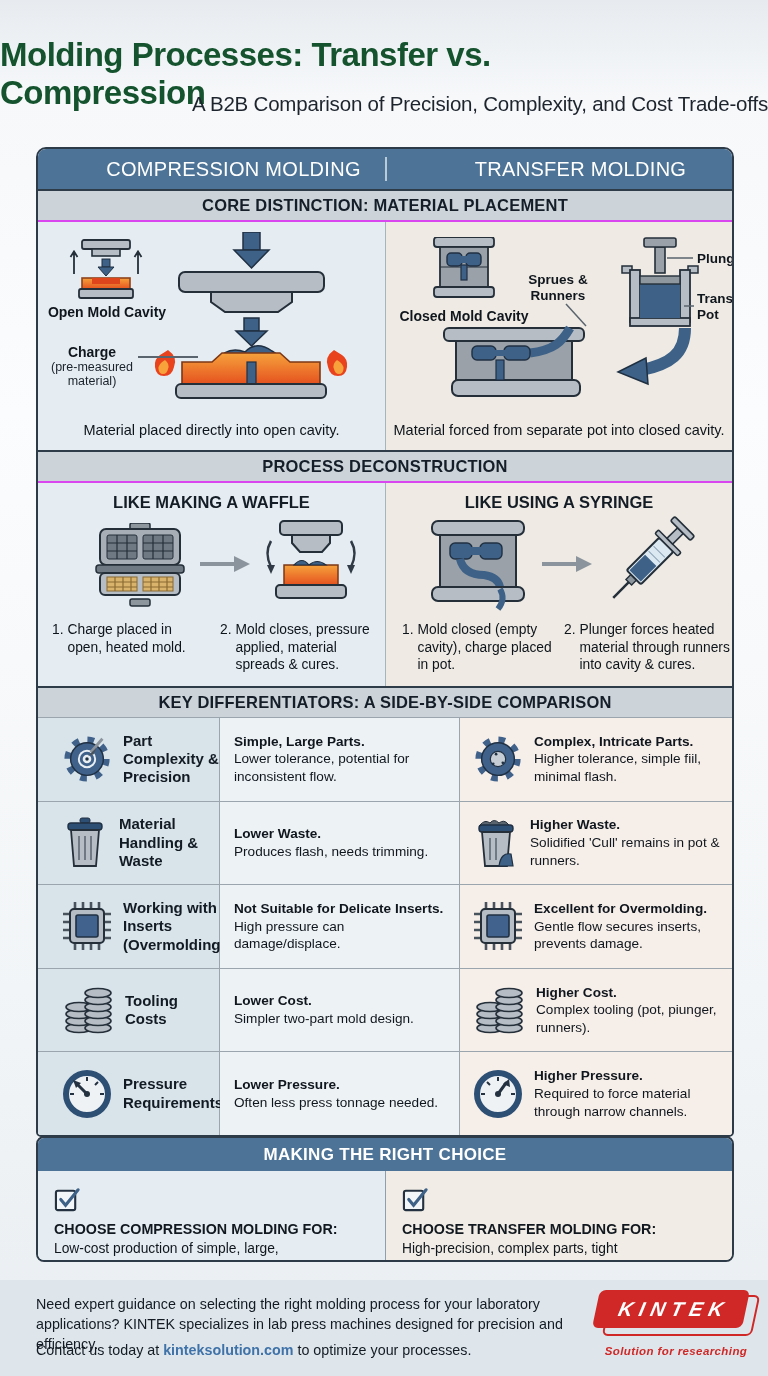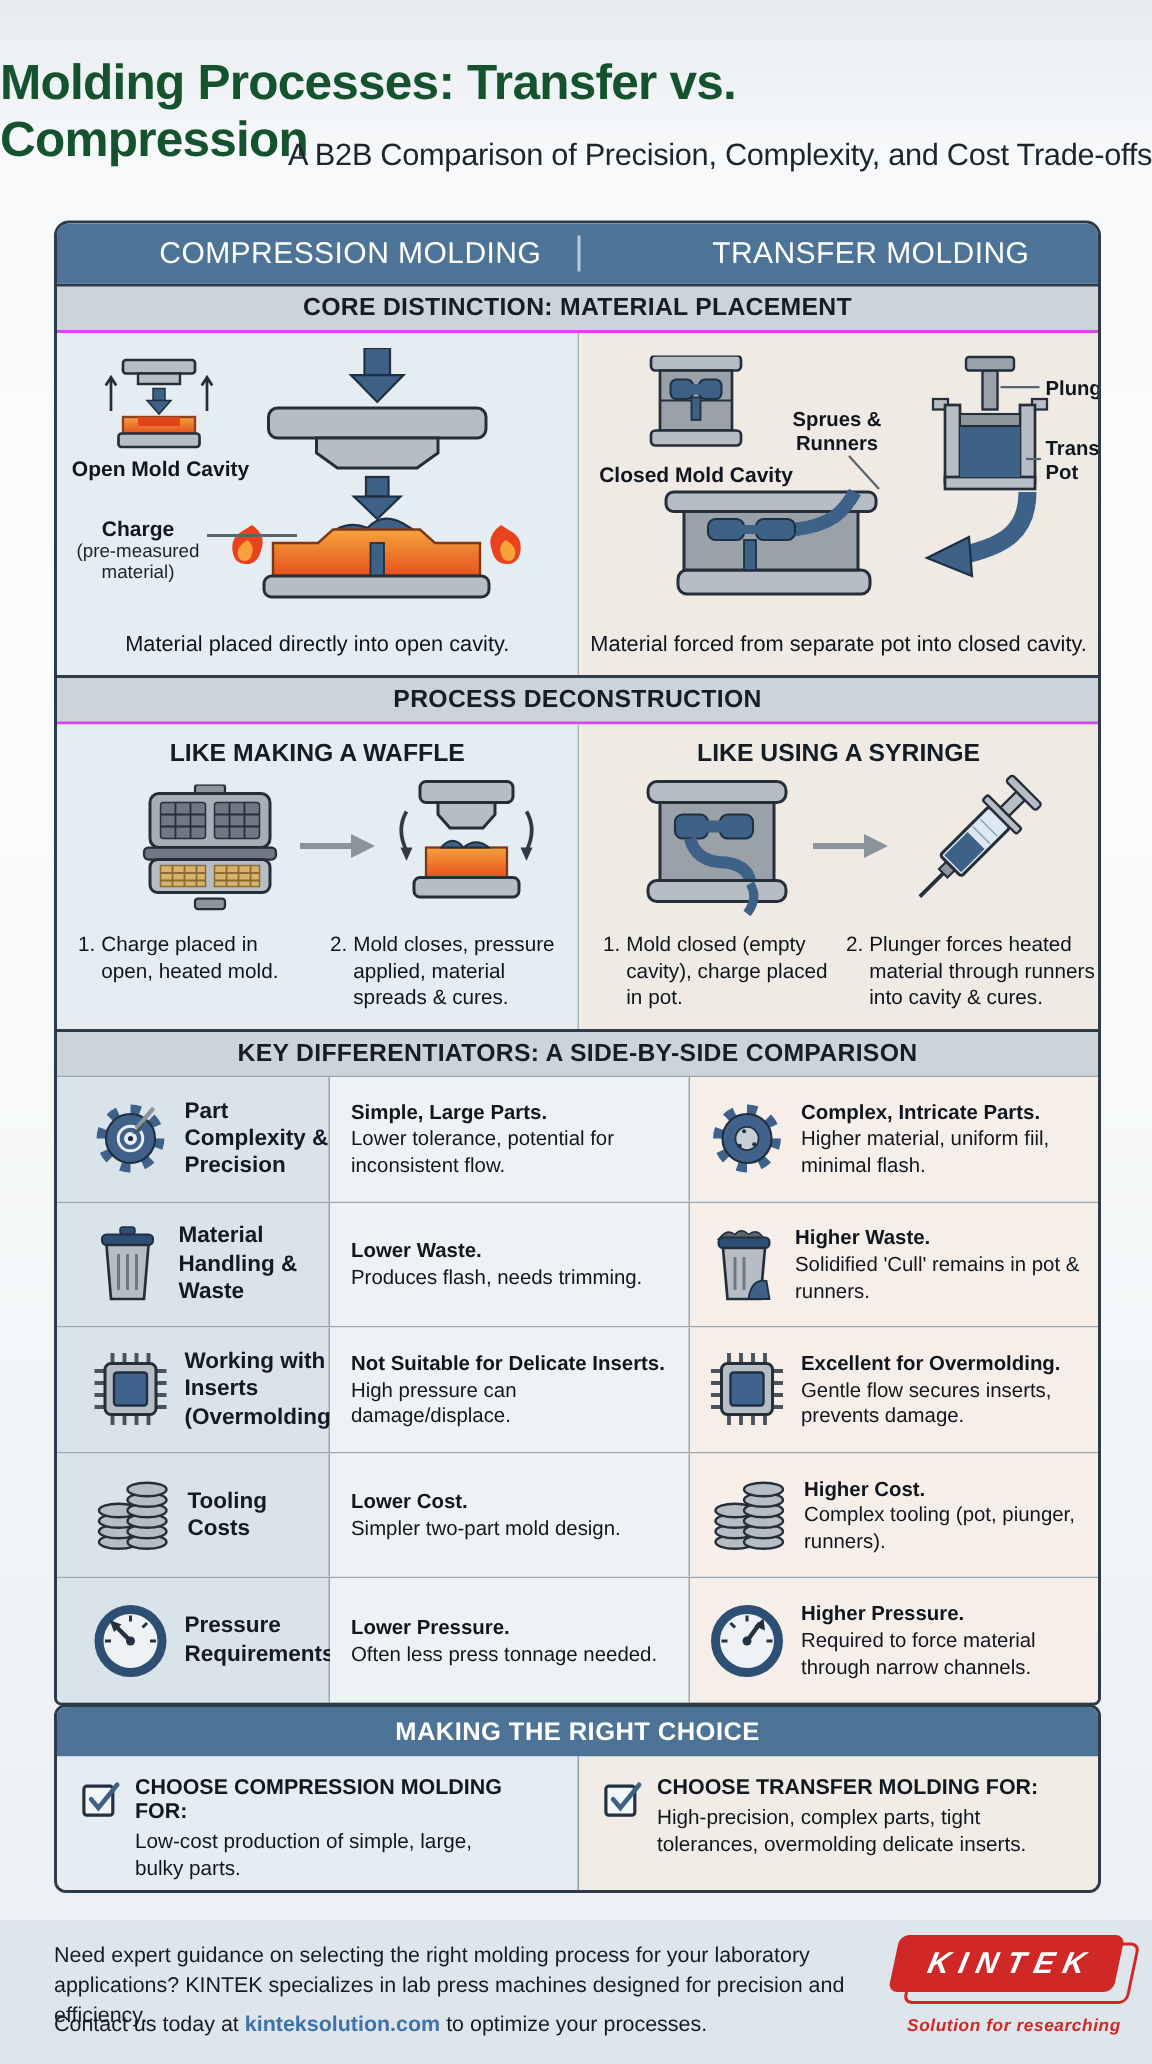--- a/index.html
+++ b/index.html
@@ -46,21 +46,21 @@
   .dcol3{flex:1;background:#f6eee9;display:flex;align-items:center;padding-left:13px;}
   .dtext{font-size:13.6px;line-height:1.3;color:#10161d;}
   .dtext b{display:block;}
   .dcol3 .dtext{margin-left:11px;width:190px;}
   
   .choice{position:absolute;left:36px;top:1136px;width:698px;box-sizing:border-box;
     border:2.5px solid #2d3a48;border-radius:8px;overflow:hidden;}
   .choice .head{height:33px;background:#4d7396;display:flex;align-items:center;justify-content:center;
     color:#fff;font-weight:bold;font-size:17px;letter-spacing:0.3px;}
   .choice .body{display:flex;height:89px;}
-  .chalf{width:50%;box-sizing:border-box;display:flex;padding:13px 12px 0 16px;gap:9px;}
+  .chalf{width:50%;box-sizing:border-box;display:flex;padding:13px 12px 0 16px;gap:9px;flex-direction:column;}
   .chalf.cl{background:#e6edf2;}
   .chalf.cr{background:#f1ece5;border-left:1.5px solid #8fa0ac;}
   .chalf .ck{flex:0 0 auto;margin-top:1px;}
   .chalf .tt{font-weight:bold;font-size:14.3px;color:#11181f;}
   .chalf .tx{font-size:13.8px;line-height:1.3;margin-top:3px;color:#10161d;}
   
   .footer{position:absolute;left:0;top:1280px;width:768px;height:96px;background:#dee6ec;}
   .footer .l1{position:absolute;left:36px;top:14px;width:555px;font-size:14.3px;line-height:1.4;color:#141b23;}
   .footer .l2{position:absolute;left:36px;top:62px;width:560px;font-size:14.3px;color:#141b23;}
   .footer .l2 .lnk{color:#3f72a8;font-weight:bold;text-decoration:none;}
@@ -309,21 +309,21 @@
       <span>
         <svg width="50" height="50" viewBox="0 0 52 52">
           <circle cx="26" cy="26" r="19" fill="none" stroke="#3f618a" stroke-width="9" stroke-dasharray="6.5 8.4"></circle>
           <circle cx="26" cy="26" r="17" fill="#3f618a" stroke="#203043" stroke-width="1.5"></circle>
           <circle cx="26" cy="26" r="8" fill="#c6cdd4" stroke="#203043" stroke-width="1.2"></circle>
           <circle cx="21" cy="31" r="1.4" fill="#203043"></circle>
             <circle cx="31" cy="30" r="1.4" fill="#203043"></circle>
             <circle cx="24" cy="21" r="1.4" fill="#203043"></circle>
         </svg>
       </span>
-      <div class="dtext"><b>Complex, Intricate Parts.</b><span>Higher material, uniform fiil, minimal flash.</span></div>
+      <div class="dtext"><b>Complex, Intricate Parts.</b><span>Higher tolerance, simple fiil, minimal flash.</span></div>
     </div>
   </div>
 
   <div class="drow">
     <div class="dcol1">
       <span>
         <svg width="46" height="52" viewBox="0 0 46 52">
           <rect x="18" y="1" width="10" height="5" rx="2" fill="#2e4f74" stroke="#203043"></rect>
           <rect x="6" y="6" width="34" height="7" rx="3" fill="#2e4f74" stroke="#203043" stroke-width="1.4"></rect>
           <path d="M9 13 h28 l-3 36 h-22 z" fill="#b6bdc4" stroke="#242f3a" stroke-width="1.8"></path>

